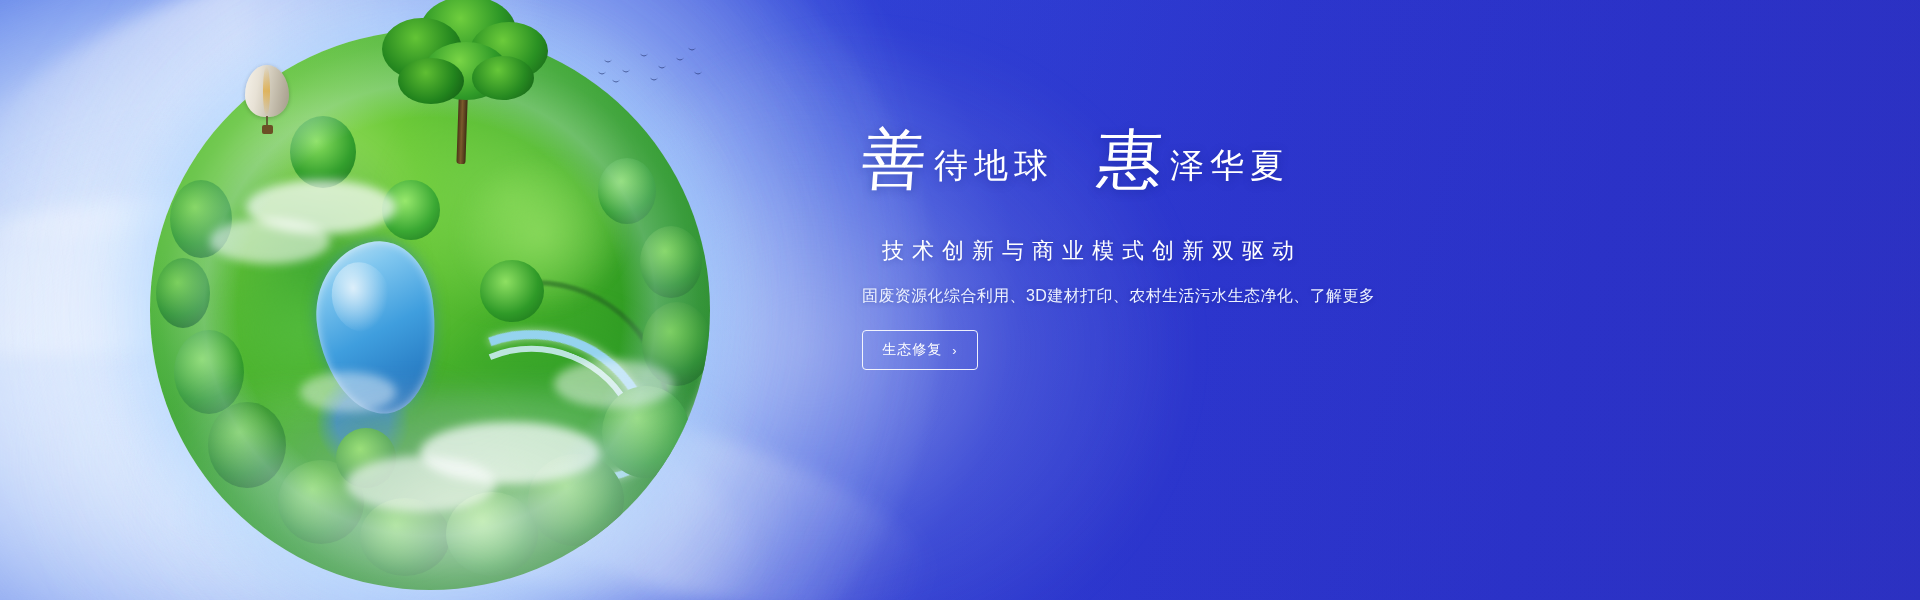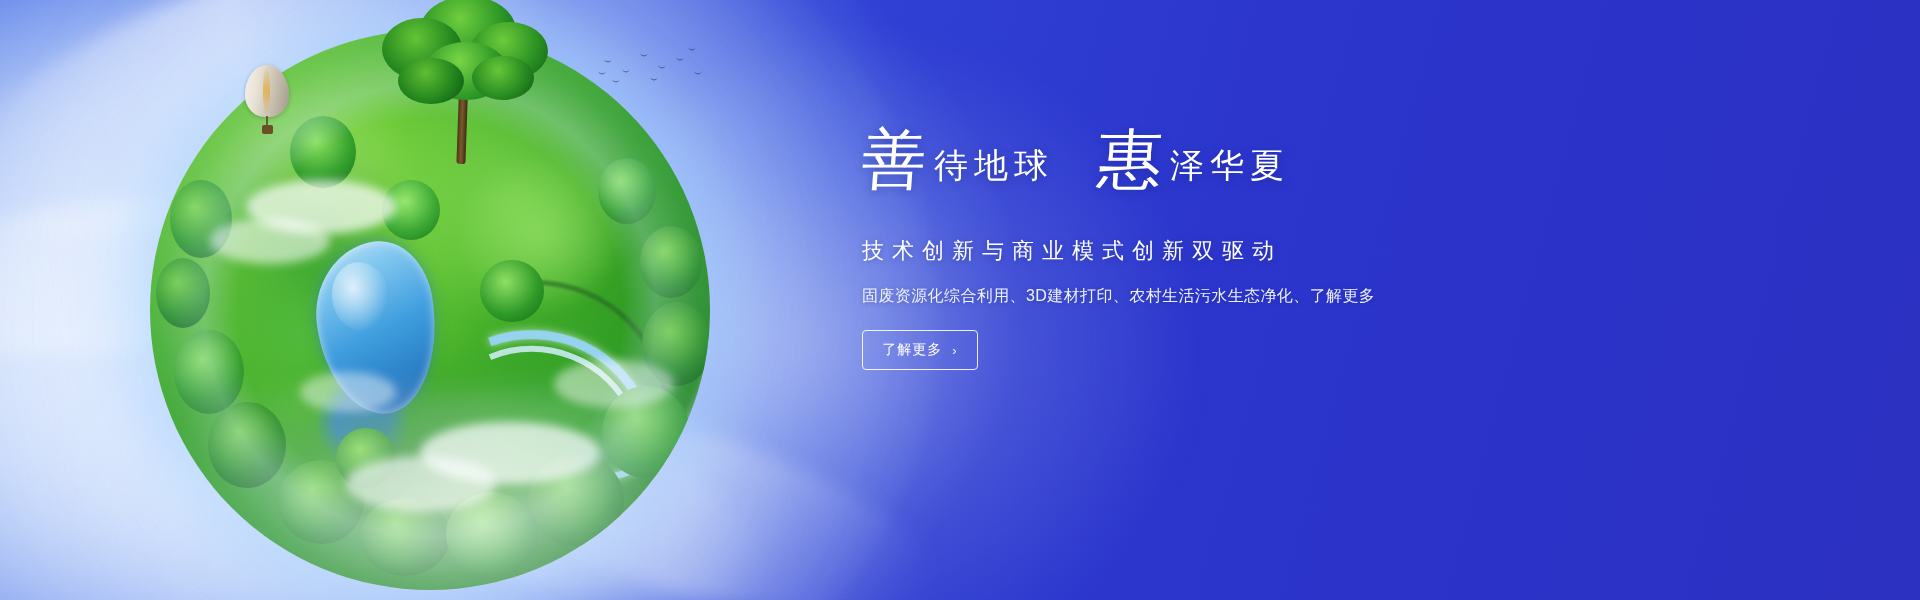--- a/index.html
+++ b/index.html
@@ -141,20 +141,21 @@
   .headline .small{
     font-size:34px;line-height:34px;font-weight:400;
     display:inline-block;vertical-align:baseline;
     letter-spacing:6px;margin-left:8px;position:relative;top:-4px;
   }
   .headline .gap{display:inline-block;width:44px;}
   .subtitle{
     margin-top:22px;color:#ffffff;font-size:22px;line-height:30px;
     letter-spacing:8px;white-space:nowrap;font-weight:400;
     text-shadow:0 1px 6px rgba(10,25,110,0.3);
+    margin-left:20px;
   }
   .desc{
     margin-top:18px;color:#eef2ff;font-size:16px;line-height:24px;
     letter-spacing:0.4px;white-space:nowrap;
     text-shadow:0 1px 5px rgba(10,25,110,0.3);
   }
   .btn{
     margin-top:22px;display:inline-flex;align-items:center;justify-content:center;
     gap:10px;width:116px;height:40px;
     border:1px solid rgba(255,255,255,0.9);border-radius:4px;
@@ -260,18 +261,18 @@
 
     <div class="headline">
       <span class="big">善</span><span class="small">待地球</span><span class="gap"></span><span class="big">惠</span><span class="small">泽华夏</span>
     </div>
 
     <div class="subtitle">技术创新与商业模式创新双驱动</div>
 
     <div class="desc">固废资源化综合利用、3D建材打印、农村生活污水生态净化、了解更多</div>
 
     <div class="btn">
-      <span>了解更多</span>
+      <span>生态修复</span>
       <span class="chev">›</span>
     </div>
 
   </div>
 </div>
 
 </body></html>

